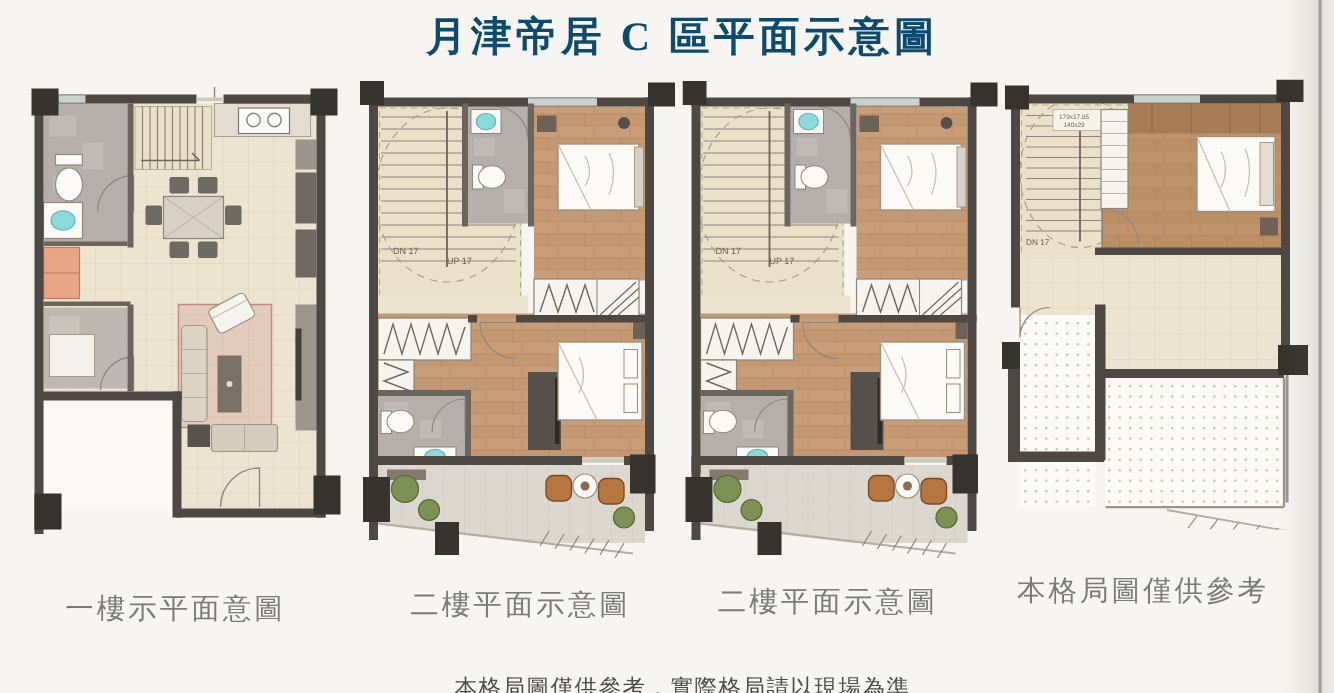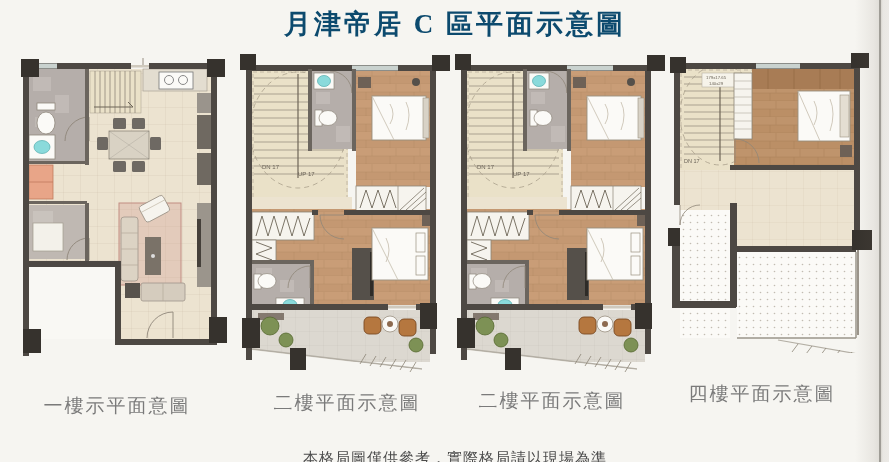--- a/index.html
+++ b/index.html
@@ -463,19 +463,19 @@
       <rect x="183" y="0" width="18" height="15"></rect>
       <rect x="184" y="177" width="20" height="20"></rect>
       <rect x="0" y="175" width="12" height="18"></rect>
     </g>
   </svg>
   </figure>
 
   <div class="plan-label" style="left:32px;top:393px;">一樓示平面意圖</div>
   <div class="plan-label" style="left:262px;top:390px;font-family:Liberation Mono, monospace;">二樓平面示意圖</div>
   <div class="plan-label" style="left:467px;top:388px;">二樓平面示意圖</div>
-  <div class="plan-label" style="left:677px;top:381px;">四樓平面示意圖</div>
+  <div class="plan-label" style="left:677px;top:381px;">本格局圖僅供參考</div>
 
   <div class="footnote">本格局圖僅供參考，實際格局請以現場為準</div>
 
   <div class="fold"></div>
   <div class="fold-line"></div>
 </div>
 
 </body></html>

